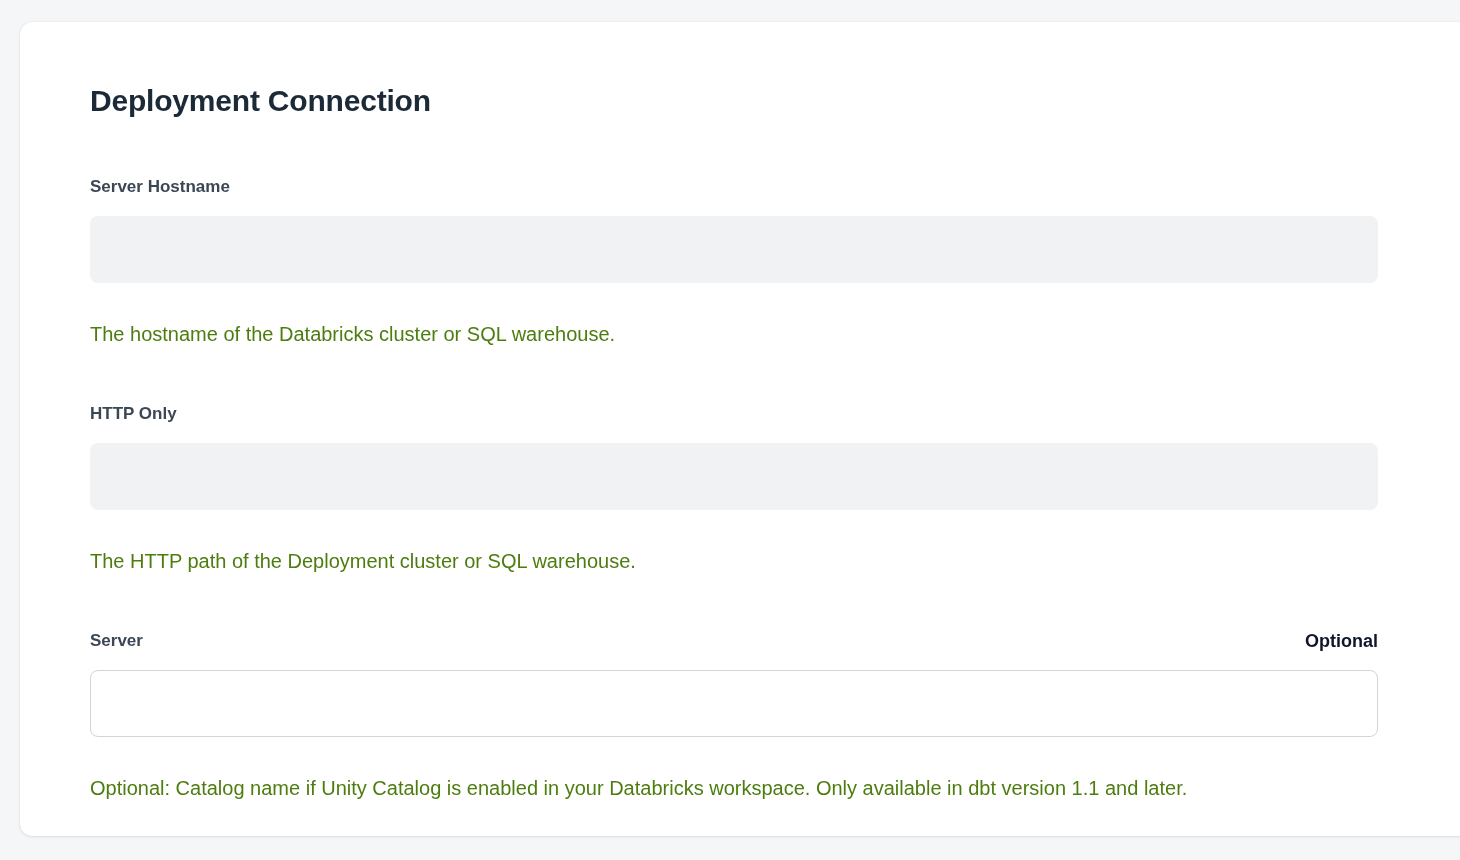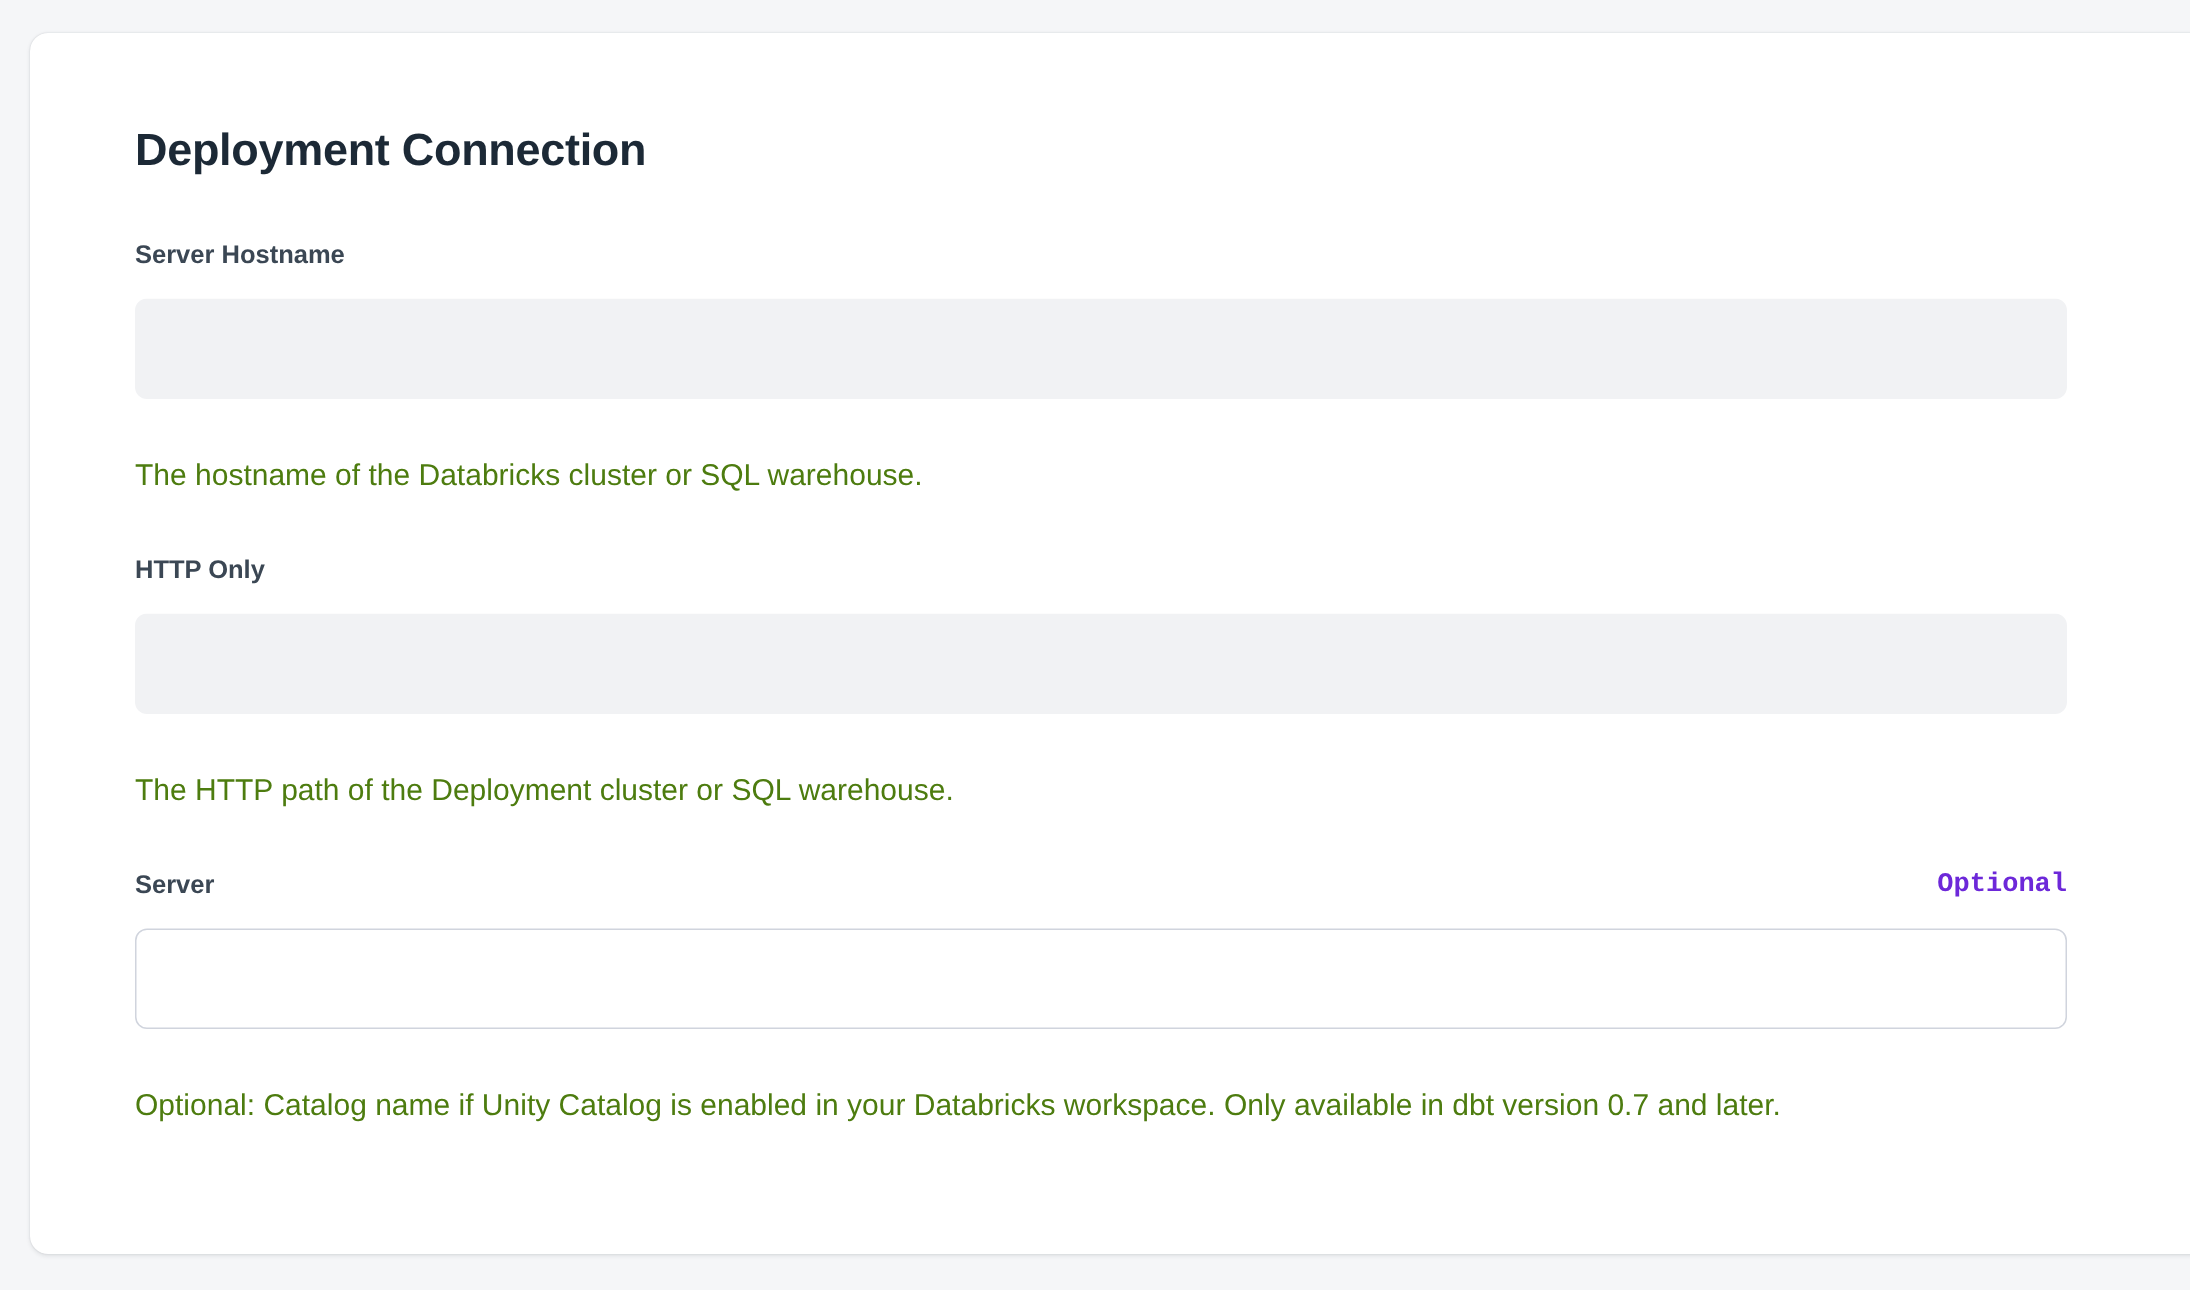--- a/index.html
+++ b/index.html
@@ -37,34 +37,33 @@
     margin-top: 23px;
     font-size: 20px;
     line-height: 26px;
     color: #14191f;
   }
   .field { display: block; }
   .label-row {
     display: flex;
     align-items: flex-end;
     justify-content: space-between;
-    margin-top: 39px;
+    margin-top: 56px;
   }
   .field-label {
     font-size: 17px;
     line-height: 22px;
     font-weight: 700;
     color: #3b4754;
   }
   .optional-badge {
     font-size: 18px;
     line-height: 22px;
     font-weight: 600;
-    color: #6d28d9;
-    font-family: Liberation Mono, monospace;
+    color: #0f172a;
   }
   .text-input {
     display: block;
     width: 100%;
     height: 67px;
     margin-top: 18px;
     border-radius: 8px;
     border: 1px solid transparent;
     background: #f1f2f4;
     font-family: "Liberation Sans", "DejaVu Sans", sans-serif;
@@ -109,17 +108,17 @@
       <input type="text" class="text-input" disabled="" value="" style="">
       <p class="help-text">The HTTP path of the Deployment cluster or SQL warehouse.</p>
     </div>
 
     <div class="field">
       <div class="label-row">
         <span class="field-label">Server</span>
         <span class="optional-badge">Optional</span>
       </div>
       <input type="text" class="text-input editable" value="" style="">
-      <p class="help-text">Optional: Catalog name if Unity Catalog is enabled in your Databricks workspace. Only available in dbt version 0.7 and later.</p>
+      <p class="help-text">Optional: Catalog name if Unity Catalog is enabled in your Databricks workspace. Only available in dbt version 1.1 and later.</p>
     </div>
 
   </div>
 </div>
 
 </body></html>

